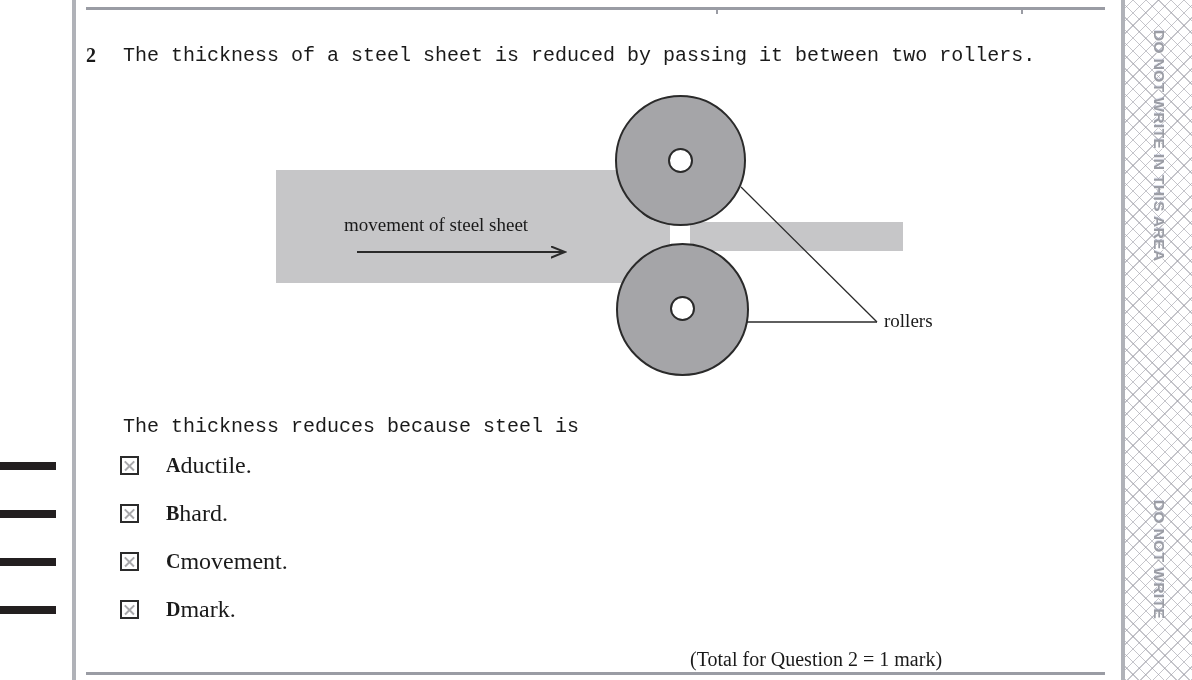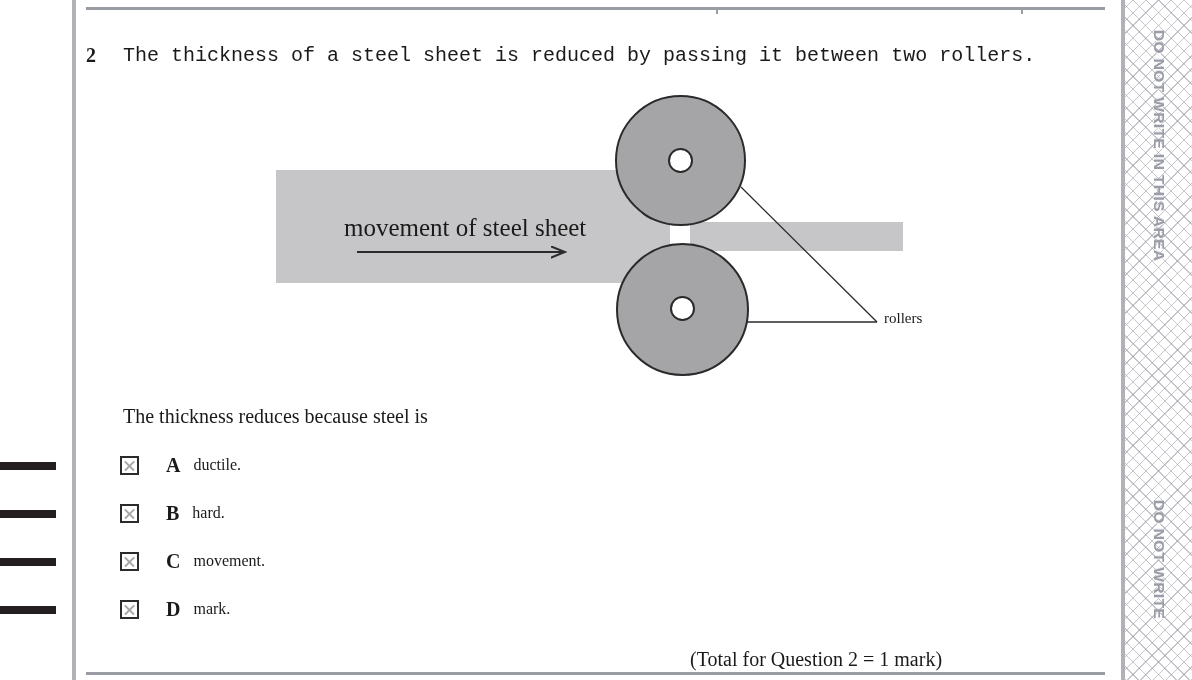--- a/index.html
+++ b/index.html
@@ -156,39 +156,40 @@
     width: 25px;
     height: 25px;
   }
   .hub.top    { left: 668px; top: 148px; }
   .hub.bottom { left: 670px; top: 296px; }
 
   .move-label {
     position: absolute;
     left: 344px;
     top: 214px;
-    font-size: 25px;
+    font-size: 19px;
     white-space: nowrap;
   }
 
   .rollers-label {
     position: absolute;
     left: 884px;
     top: 310px;
-    font-size: 15px;
+    font-size: 19px;
     white-space: nowrap;
   }
 
   
   .stem2 {
     position: absolute;
     left: 123px;
-    top: 405px;
-    font-size: 20px;
-    white-space: nowrap;
+    top: 415px;
+    font-size: 20px;
+    white-space: nowrap;
+    font-family: Liberation Mono, monospace;
   }
 
   .option {
     position: absolute;
     left: 120px;
     height: 26px;
     display: flex;
     align-items: center;
   }
   .checkbox {
@@ -213,22 +214,21 @@
   .checkbox::before { transform: rotate(45deg); }
   .checkbox::after  { transform: rotate(-45deg); }
 
   .opt-letter {
     margin-left: 27px;
     font-size: 20px;
     font-weight: bold;
     flex: 0 0 auto;
   }
   .opt-text {
-    margin-left: 13px;
-    font-size: 16px;
+    font-size: 24px;
     white-space: nowrap;
   }
 
   .total-mark {
     position: absolute;
     left: 690px;
     top: 648px;
     font-size: 20px;
     font-weight: normal;
     white-space: nowrap;

